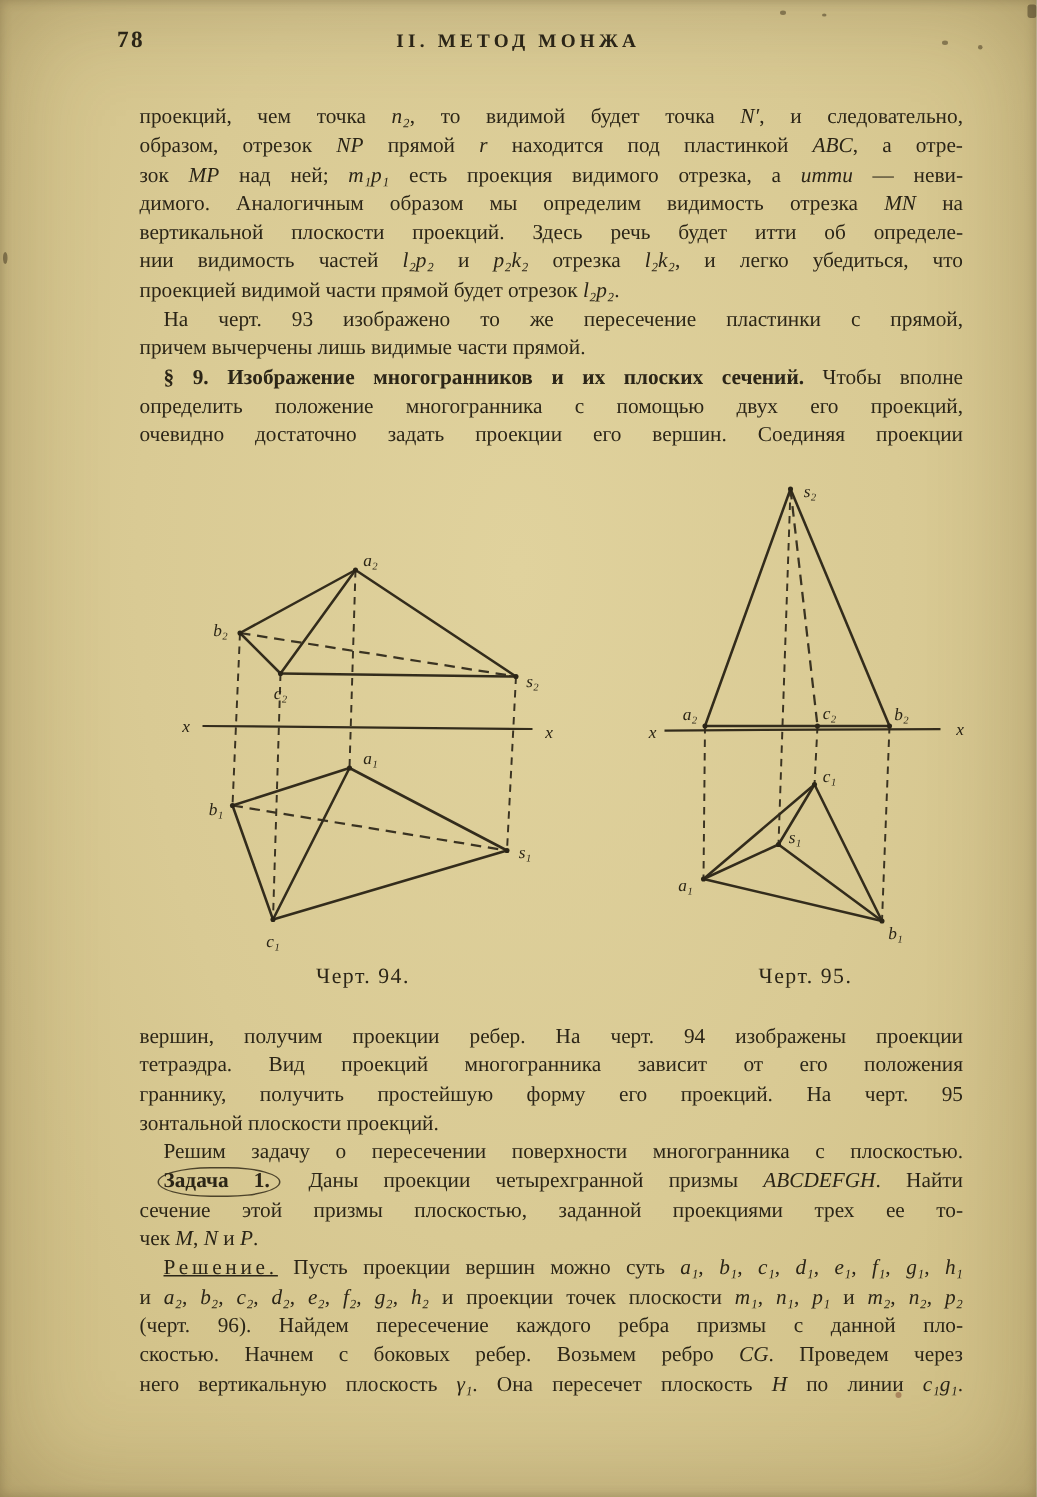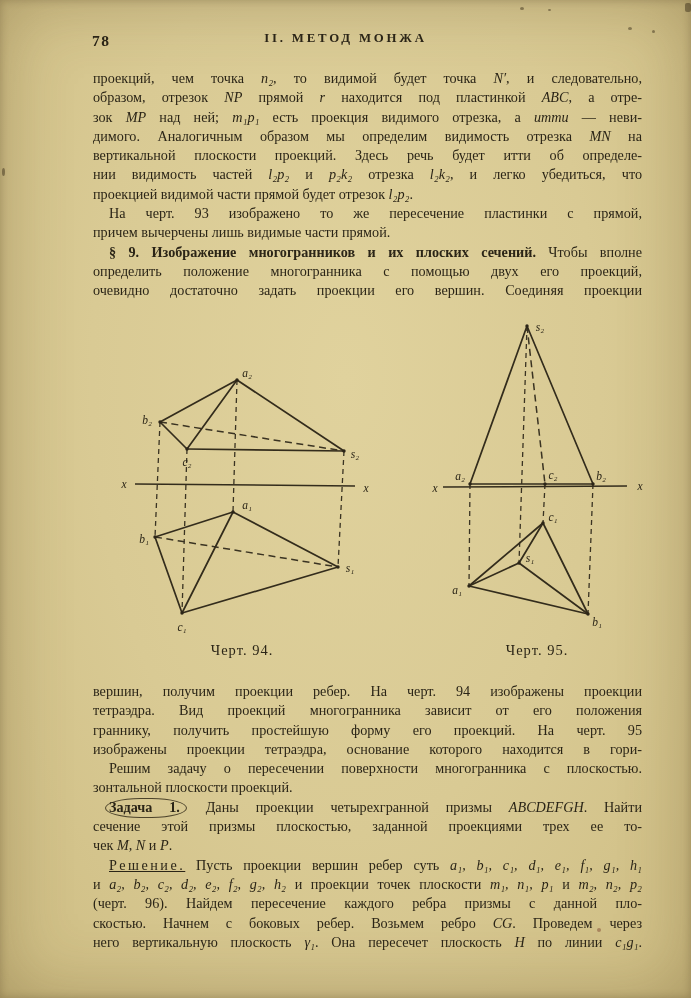--- a/index.html
+++ b/index.html
@@ -5,25 +5,25 @@
   html,body{margin:0;padding:0;}
   body{width:691px;height:998px;overflow:hidden;}
   .page{
     position:relative;width:691px;height:998px;overflow:hidden;
     background:radial-gradient(ellipse at 50% 38%, #e0d29d 0%, #d9ca94 52%, #cebd83 100%);
     box-shadow: inset 0 0 70px rgba(92,72,32,.32), inset 0 0 8px rgba(60,45,20,.28);
     font-family:"Liberation Serif","DejaVu Serif",serif;
     color:#2b2517;
   }
   .pagenum{
-    position:absolute;left:78px;top:32px;
-    font-size:15.5px;letter-spacing:1.5px;font-weight:600;margin-left:14px;
+    position:absolute;left:78px;top:18px;
+    font-size:15.5px;letter-spacing:1.5px;font-weight:600;
   }
   .header{
-    position:absolute;top:31px;left:0;width:100%;text-align:center;
+    position:absolute;top:20px;left:0;width:100%;text-align:center;
     font-size:12.8px;letter-spacing:2.8px;font-weight:600;
   }
   .textcol{
     position:absolute;left:66px;width:576px;
   }
   .line{
     display:block;
     text-align:justify;text-align-last:justify;
     height:19.3px;line-height:19.3px;font-size:14.2px;
     overflow:visible;white-space:normal;margin-left:27px;
@@ -144,27 +144,26 @@
         <text x="435" y="492" text-anchor="middle" class="flabel">x</text>
         <text x="640" y="490" text-anchor="middle" class="flabel">x</text>
         <text x="537" y="655" text-anchor="middle" class="fcaption">Черт. 95.</text>
       </g>
     </svg>
 
   <div id="block2" class="textcol" style="top:682px;">
       <div class="line"><span class="t-n">вершин, получим проекции ребер. На черт. 94 изображены проекции</span></div>
       <div class="line"><span class="t-n">тетраэдра. Вид проекций многогранника зависит от его положения</span></div>
       <div class="line"><span class="t-n">граннику, получить простейшую форму его проекций. На черт. 95</span></div>
-      <div class="line"><span class="t-n">изображены проекции тетраэдра, основание которого находится в гори-</span></div>
+      <div class="line short"><span class="t-n">зонтальной плоскости проекций.</span></div>
       <div class="line ind"><span class="t-n">Решим задачу о пересечении поверхности многогранника с плоскостью.</span></div>
-      <div class="line short"><span class="t-n">зонтальной плоскости проекций.</span></div>
       <div class="line ind"><span class="t-circ">Задача 1.</span><span class="t-n"> Даны проекции четырехгранной призмы </span><span class="t-i">ABCDEFGH</span><span class="t-n">. Найти</span></div>
       <div class="line"><span class="t-n">сечение этой призмы плоскостью, заданной проекциями трех ее то-</span></div>
       <div class="line short"><span class="t-n">чек </span><span class="t-i">M</span><span class="t-n">, </span><span class="t-i">N</span><span class="t-n"> и </span><span class="t-i">P</span><span class="t-n">.</span></div>
-      <div class="line ind"><span class="t-sp">Решение.</span><span class="t-n"> Пусть проекции вершин ребер суть </span><span class="t-i">a₁, b₁, c₁, d₁, e₁, f₁, g₁, h₁</span></div>
+      <div class="line ind"><span class="t-sp">Решение.</span><span class="t-n"> Пусть проекции вершин можно суть </span><span class="t-i">a₁, b₁, c₁, d₁, e₁, f₁, g₁, h₁</span></div>
       <div class="line"><span class="t-n">и </span><span class="t-i">a₂, b₂, c₂, d₂, e₂, f₂, g₂, h₂</span><span class="t-n"> и проекции точек плоскости </span><span class="t-i">m₁, n₁, p₁</span><span class="t-n"> и </span><span class="t-i">m₂, n₂, p₂</span></div>
       <div class="line"><span class="t-n">(черт. 96). Найдем пересечение каждого ребра призмы с данной пло-</span></div>
       <div class="line"><span class="t-n">скостью. Начнем с боковых ребер. Возьмем ребро </span><span class="t-i">CG</span><span class="t-n">. Проведем через</span></div>
       <div class="line"><span class="t-n">него вертикальную плоскость </span><span class="t-i">γ₁</span><span class="t-n">. Она пересечет плоскость </span><span class="t-i">H</span><span class="t-n"> по линии </span><span class="t-i">c₁g₁</span><span class="t-n">.</span></div>
     </div>
 
   <div class="speck" style="left:520px;top:7px;width:4px;height:3px;"></div>
   <div class="speck" style="left:548px;top:9px;width:3px;height:2px;"></div>
   <div class="speck" style="left:628px;top:27px;width:4px;height:3px;"></div>
   <div class="speck" style="left:652px;top:30px;width:3px;height:3px;"></div>

